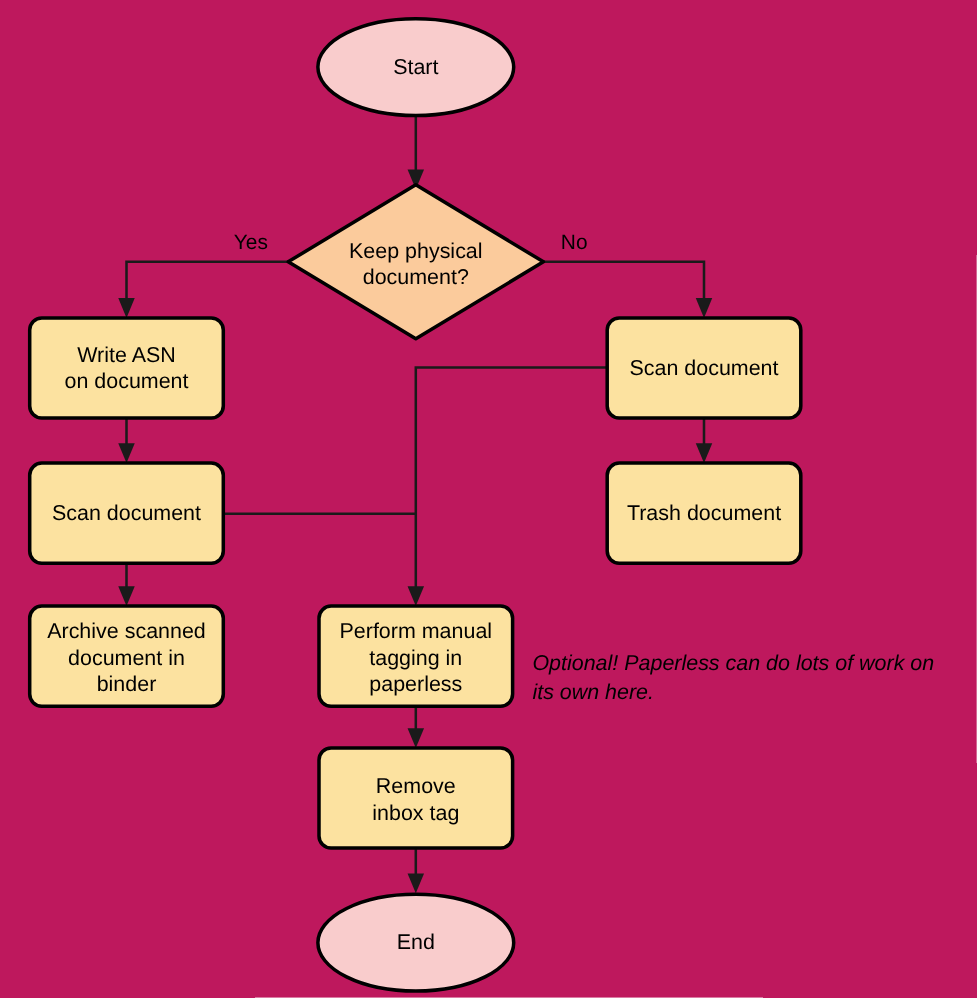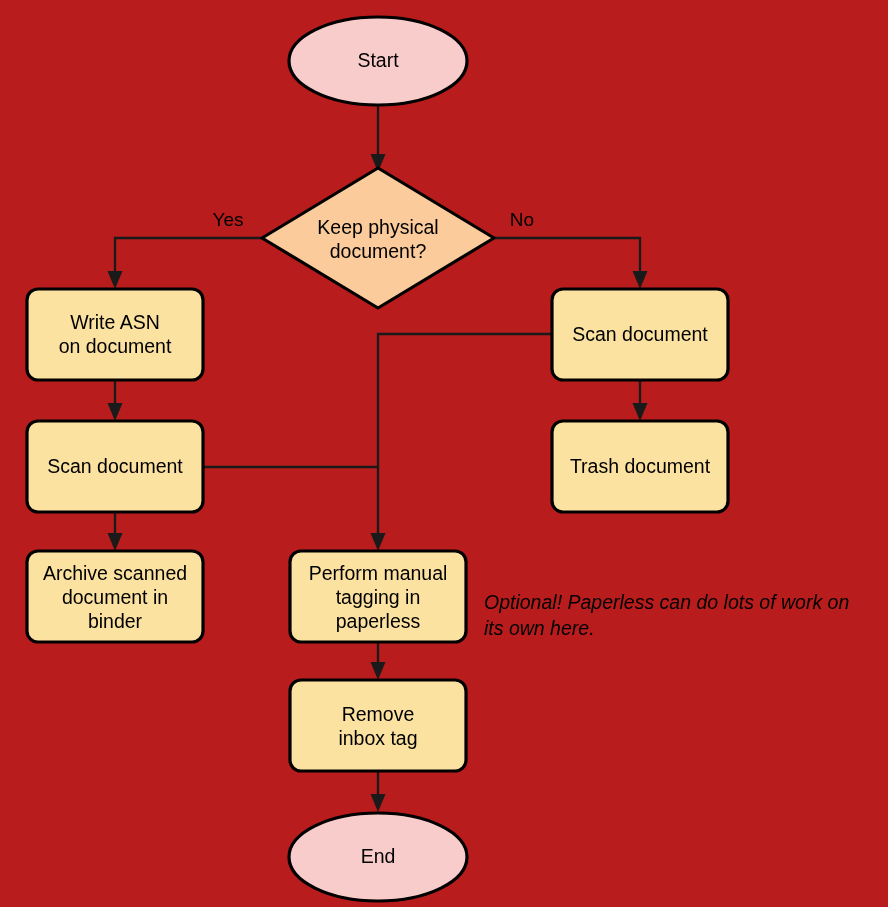--- a/index.html
+++ b/index.html
@@ -8,21 +8,21 @@
     padding: 0;
     background: #ffffff;
   }
   body {
     font-family: "Liberation Sans", sans-serif;
   }
   #diagram-root {
     position: relative;
     width: 888px;
     height: 907px;
-    background: #b91c1c;
+    background: #be185d;
     overflow: hidden;
   }
   svg#flow-svg {
     display: block;
     width: 888px;
     height: 907px;
   }
   .node-shape {
     stroke: #000000;
     stroke-width: 3.2;

